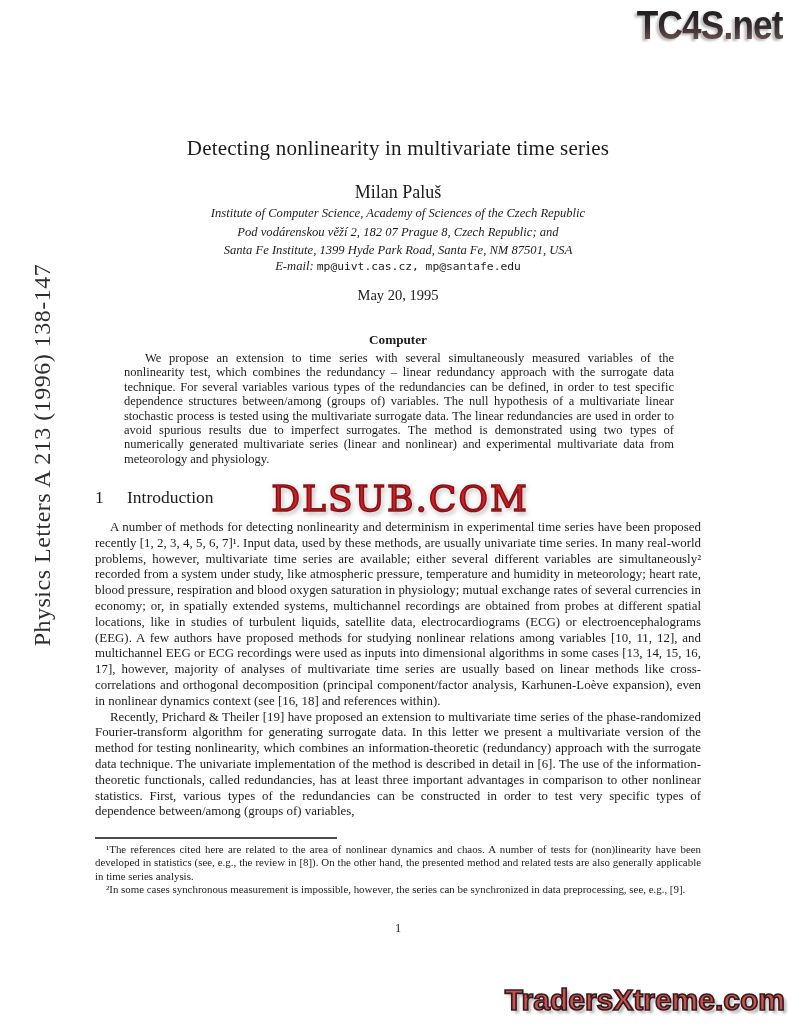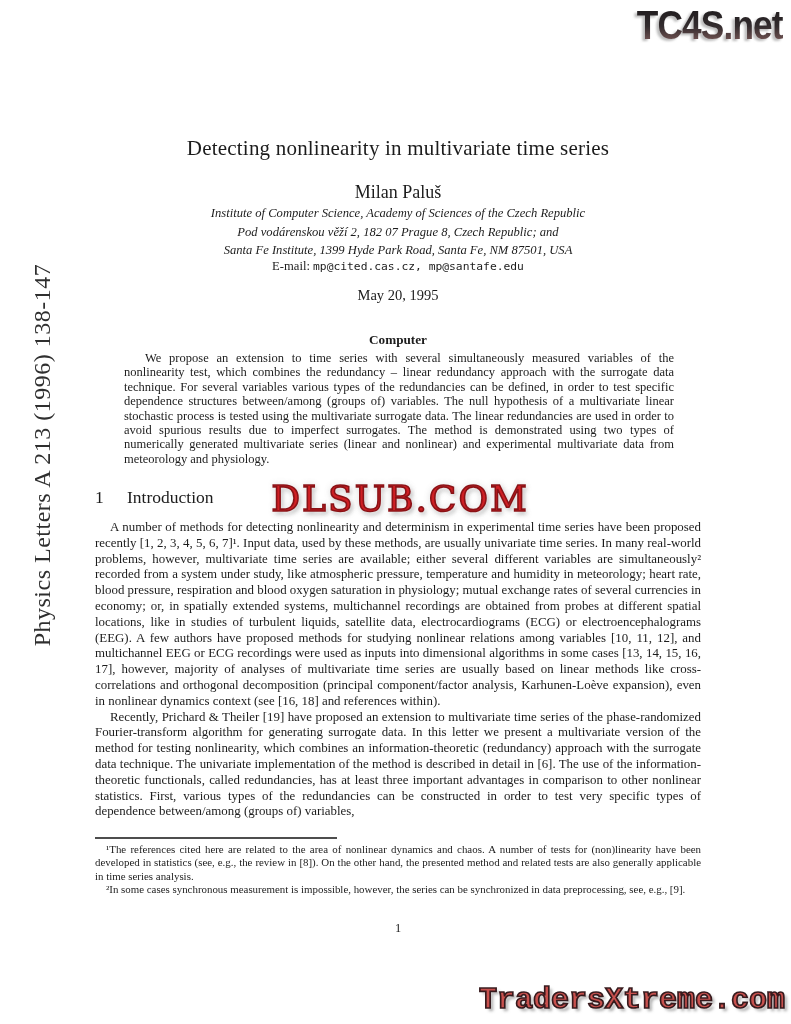--- a/index.html
+++ b/index.html
@@ -60,21 +60,21 @@
       0 0 4px rgba(255,255,255,0.95),
       0 0 7px rgba(200,200,200,0.9),
       2px 3px 4px rgba(150,150,150,0.8);
     white-space: nowrap;
     z-index: 5;
   }
 
   .wm-traders {
     position: absolute;
     bottom: 7px; right: 6px;
-    font-family: Liberation Mono, monospace;
+    font-family: Liberation Sans, sans-serif;
     font-weight: bold;
     font-size: 30px;
     color: #c9514e;
     -webkit-text-stroke: 1.7px #361a1d;
     text-shadow:
       0 0 4px rgba(255,255,255,0.9),
       3px 3px 3px rgba(140,140,140,0.75);
     white-space: nowrap;
     z-index: 5;
   }
@@ -84,21 +84,21 @@
     position: absolute;
     left: 95px; top: 0;
     width: 606px;
   }
   .content > div { position: absolute; left: 0; width: 100%; }
 
   .title   { top: 136px; text-align: center; font-size: 21px; letter-spacing: 0.2px; }
   .author  { top: 182px; text-align: center; font-size: 18px; }
   .affils  { top: 204px; text-align: center; font-style: italic; font-size: 12.6px; line-height: 18.6px; }
   .emailln { top: 259px; text-align: center; font-size: 12.6px; }
-  .emailln .lbl { }
+  .emailln .lbl { font-style: italic; }
   .emailln .addr { font-family: "DejaVu Sans Mono", monospace; font-size: 11.3px; }
   .date    { top: 287px; text-align: center; font-size: 14.5px; }
 
   .abs-head { top: 332px; text-align: center; font-weight: bold; font-size: 13.2px; }
   .abs-body {
     top: 351px;
     left: 29px !important; width: 550px !important;
     font-size: 12.5px; line-height: 14.4px;
     text-align: justify; text-indent: 21px;
   }
@@ -144,21 +144,21 @@
   <div class="author">Milan Paluš</div>
 
   <div class="affils">
     <div>Institute of Computer Science, Academy of Sciences of the Czech Republic</div>
     <div>Pod vodárenskou věží 2, 182 07 Prague 8, Czech Republic; and</div>
     <div>Santa Fe Institute, 1399 Hyde Park Road, Santa Fe, NM 87501, USA</div>
   </div>
 
   <div class="emailln">
     <span class="lbl">E-mail:</span>
-    <span class="addr">mp@cited.cas.cz, mp@santafe.edu</span>
+    <span class="addr">mp@uivt.cas.cz, mp@santafe.edu</span>
   </div>
 
   <div class="date">May 20, 1995</div>
 
   <div class="abs-head">Computer</div>
   <div class="abs-body">We propose an extension to time series with several simultaneously measured variables of the nonlinearity test, which combines the redundancy – linear redundancy approach with the surrogate data technique. For several variables various types of the redundancies can be defined, in order to test specific dependence structures between/among (groups of) variables. The null hypothesis of a multivariate linear stochastic process is tested using the multivariate surrogate data. The linear redundancies are used in order to avoid spurious results due to imperfect surrogates. The method is demonstrated using two types of numerically generated multivariate series (linear and nonlinear) and experimental multivariate data from meteorology and physiology.</div>
 
   <div class="sec-head">
     <span class="sec-no">1</span><span>Introduction</span>
   </div>

